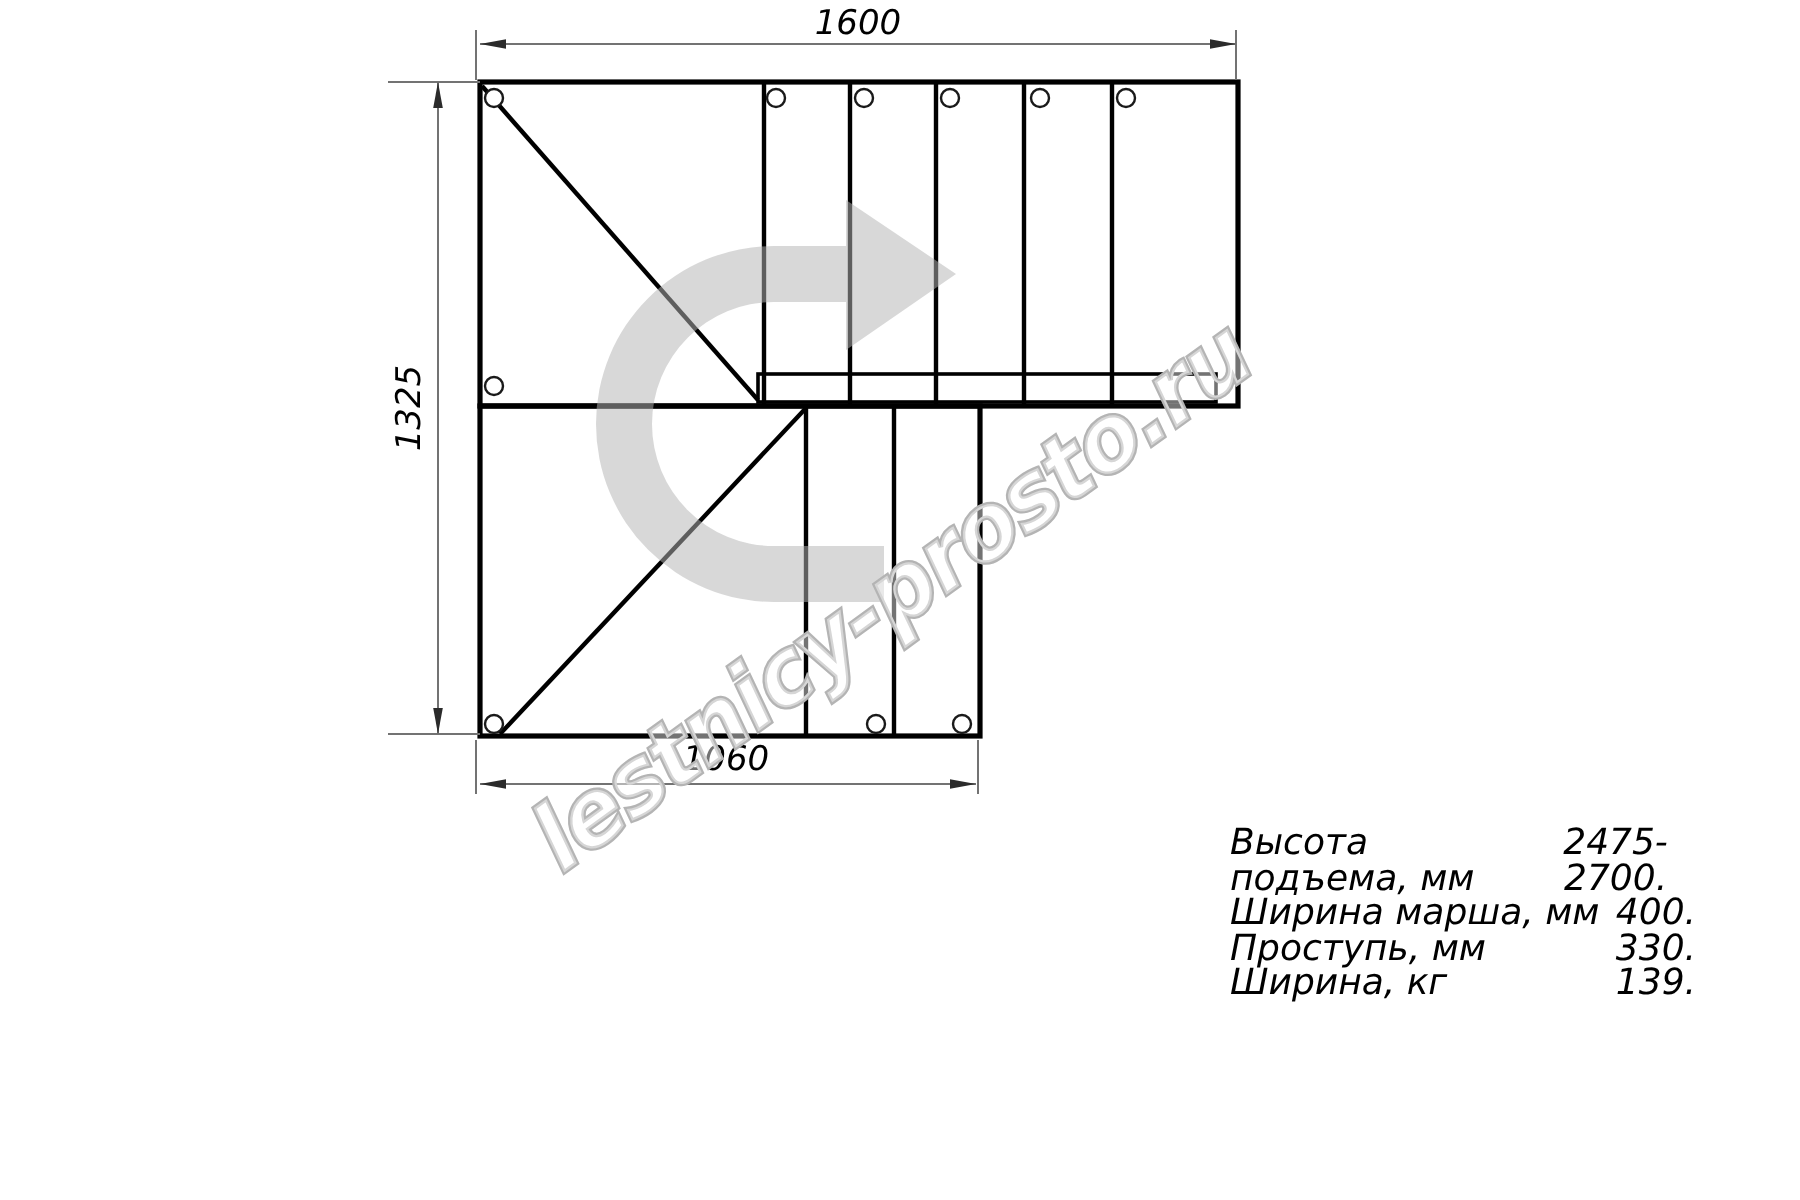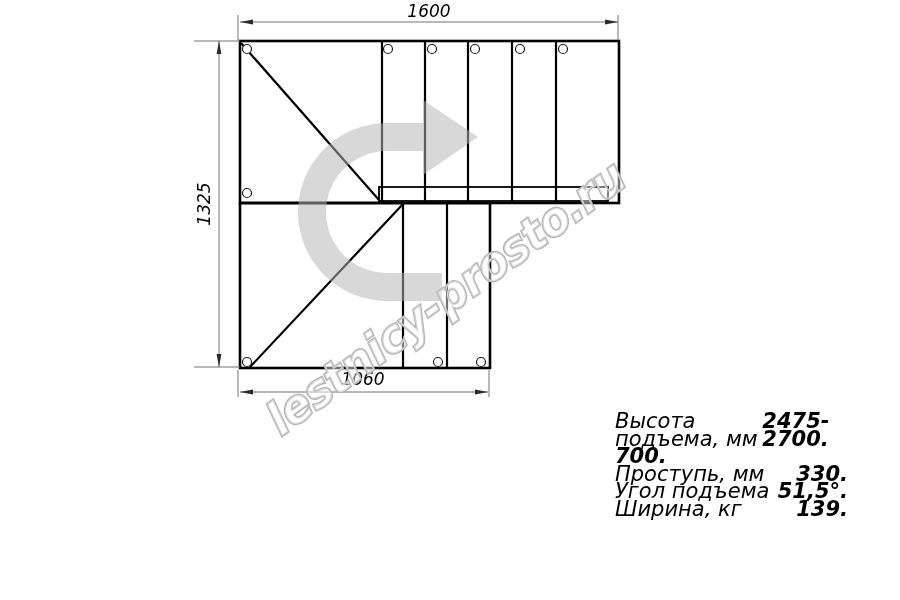--- a/index.html
+++ b/index.html
@@ -27,26 +27,26 @@
     stroke: #b4b4b4;
     stroke-width: 2.3px;
     paint-order: stroke;
     letter-spacing: -1px;
   }
   .specs {
     position: absolute;
     left: 615px; top: 413px;
     width: 233px;
     font-style: italic;
-    font-size: 21px;
+    font-size: 18px;
     line-height: 17.6px;
     color: #000000;
   }
   .spec-row { display: flex; justify-content: space-between; }
-  .spec-row .val { text-align: left; font-weight: bold; }
+  .spec-row .val { text-align: center; }
 </style>
 </head>
 <body>
 
 <div class="canvas">
 
   <svg width="900" height="600" viewBox="0 0 900 600">
 
     <g stroke="#000000" fill="none">
       <rect x="240" y="41" width="379" height="162" stroke-width="2.6"></rect>
@@ -98,29 +98,26 @@
 
     <text class="watermark" transform="translate(281,437) rotate(-36)" textLength="430" lengthAdjust="spacingAndGlyphs">lestnicy-prosto.ru</text>
   </svg>
 
   <div class="specs">
     <div class="spec-row">
       <span class="lbl">Высота подъема, мм</span>
       <span class="val">2475-2700.</span>
     </div>
     <div class="spec-row">
-      <span class="val">700.</span>
+      <span class="lbl">Ширина марша, мм</span>
+      <span class="val">400.</span>
     </div>
     <div class="spec-row">
       <span class="lbl">Проступь, мм</span>
       <span class="val">330.</span>
-    </div>
-    <div class="spec-row">
-      <span class="lbl">Угол подъема</span>
-      <span class="val">51,5°.</span>
     </div>
     <div class="spec-row">
       <span class="lbl">Ширина, кг</span>
       <span class="val">139.</span>
     </div>
   </div>
 
 </div>
 
 </body></html>

